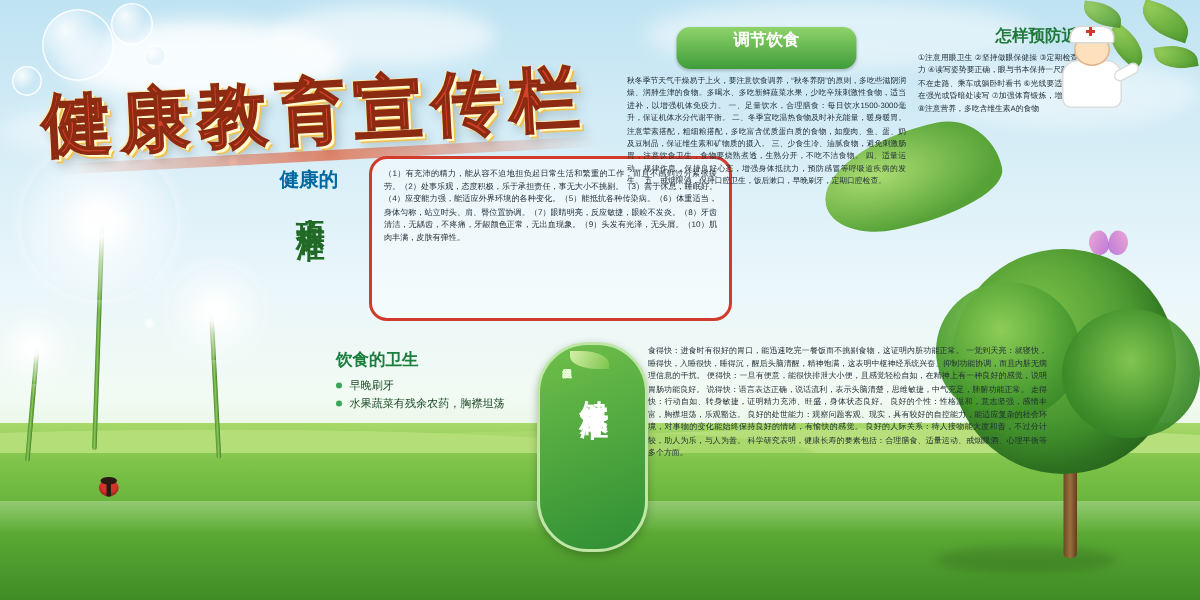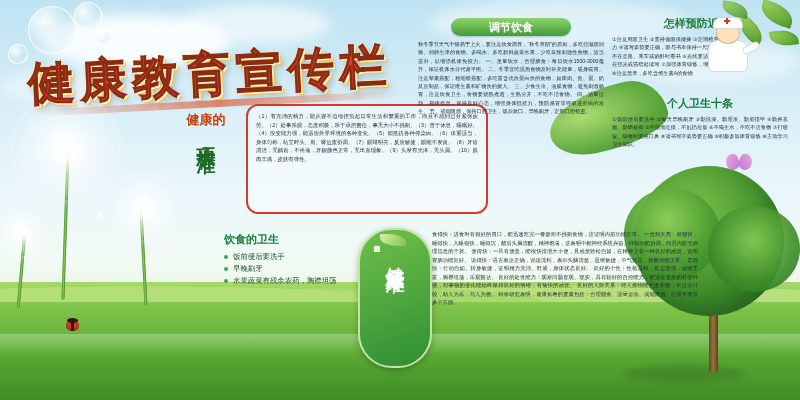--- a/index.html
+++ b/index.html
@@ -97,21 +97,21 @@
     transform:rotate(-3deg);
     -webkit-text-stroke:1px #8c2a12;
     white-space:nowrap;
   }
   .title-underline{position:absolute;left:40px;top:100px;width:360px;height:7px;
     background:linear-gradient(90deg,rgba(215,66,42,0),#e0633f,rgba(215,66,42,0));
     transform:rotate(-3deg);border-radius:4px;opacity:.75;}
 
   
   .ten-label{position:absolute;left:168px;top:112px;width:76px;text-align:center;color:#2f6f2b;}
-  .ten-label .l1{font-size:13px;font-weight:700;color:#c2410c;line-height:16px;}
+  .ten-label .l1{font-size:13px;font-weight:700;color:#0369a1;line-height:16px;}
   .ten-label .l2{font-size:19px;font-weight:700;color:#216a25;line-height:22px;letter-spacing:3px;
     writing-mode:vertical-rl;margin:2px auto 0;text-orientation:upright;}
 
   
   .redbox{
     position:absolute;left:246px;top:104px;width:242px;height:110px;
     border:2px solid #d23b2c;border-radius:12px;background:rgba(255,255,255,.45);
     padding:6px 8px;box-sizing:border-box;overflow:hidden;
   }
   .redbox p{margin:0;font-size:5.4px;line-height:8.6px;color:#23303a;text-align:justify;}
@@ -119,21 +119,21 @@
   
   .panel-diet{position:absolute;left:418px;top:18px;width:186px;height:210px;}
   .panel-eye{position:absolute;left:612px;top:16px;width:176px;height:98px;}
   .panel-ten{position:absolute;left:612px;top:96px;width:176px;height:128px;}
 
   .p-title{font-size:11px;font-weight:700;color:#1f7a3a;text-align:center;margin:0 0 4px;}
   .p-title.green2{color:#147a3c;}
   .p-body{font-size:5.2px;line-height:8.4px;color:#24303a;text-align:justify;margin:0;}
 
   .diet-head{
-    display:block;margin:0 auto 4px;width:120px;height:18px;border-radius:9px;
+    display:block;margin:0 auto 4px;width:120px;height:28px;border-radius:9px;
     background:linear-gradient(180deg,#8fd36a,#3f9c3a);
     color:#fff;font-size:11px;font-weight:700;line-height:18px;text-align:center;
     box-shadow:0 1px 2px rgba(0,0,0,.2);
   }
 
   
   .doctor{position:absolute;left:700px;top:16px;width:60px;height:58px;}
   .doc-head{position:absolute;left:16px;top:6px;width:22px;height:20px;border-radius:50%;background:#ffe0bd;border:1px solid #e0b48c;}
   .doc-cap{position:absolute;left:13px;top:1px;width:28px;height:10px;border-radius:8px 8px 2px 2px;background:#fff;border:1px solid #d8d8d8;}
   .doc-cross{position:absolute;left:24px;top:2px;width:6px;height:6px;}
@@ -260,38 +260,24 @@
   </div>
 
   <div class="doctor">
     <div class="doc-body"></div>
     <div class="doc-arm"></div>
     <div class="doc-head"></div>
     <div class="doc-cap"></div>
     <div class="doc-cross"></div>
   </div>
 
-  <div class="panel-ten">
-    <h3 class="p-title green2">个人卫生十条</h3>
-    <p class="p-body">①饭前便后要洗手
-②每天早晚刷牙
-③勤洗澡、勤理发、勤剪指甲
-④勤换衣服、勤晒被褥
-⑤不随地吐痰，不乱扔垃圾
-⑥不喝生水，不吃不洁食物
-⑦打喷嚏、咳嗽时要掩口鼻
-⑧读书写字姿势要正确
-⑨积极参加体育锻炼
-⑩主动学习卫生知识。</p>
-  </div>
 
   <div class="hygiene">
     <h3>饮食的卫生</h3>
     <ul>
-      <li>饭前便后要洗手</li>
       <li>早晚刷牙</li>
       <li>水果蔬菜有残余农药，胸襟坦荡</li>
     </ul>
   </div>
 
   <div class="badge">
     <div class="badge-leaf"></div>
     <div class="small">世界卫生组织提出的</div>
     <div class="big">健康标准</div>
   </div>

